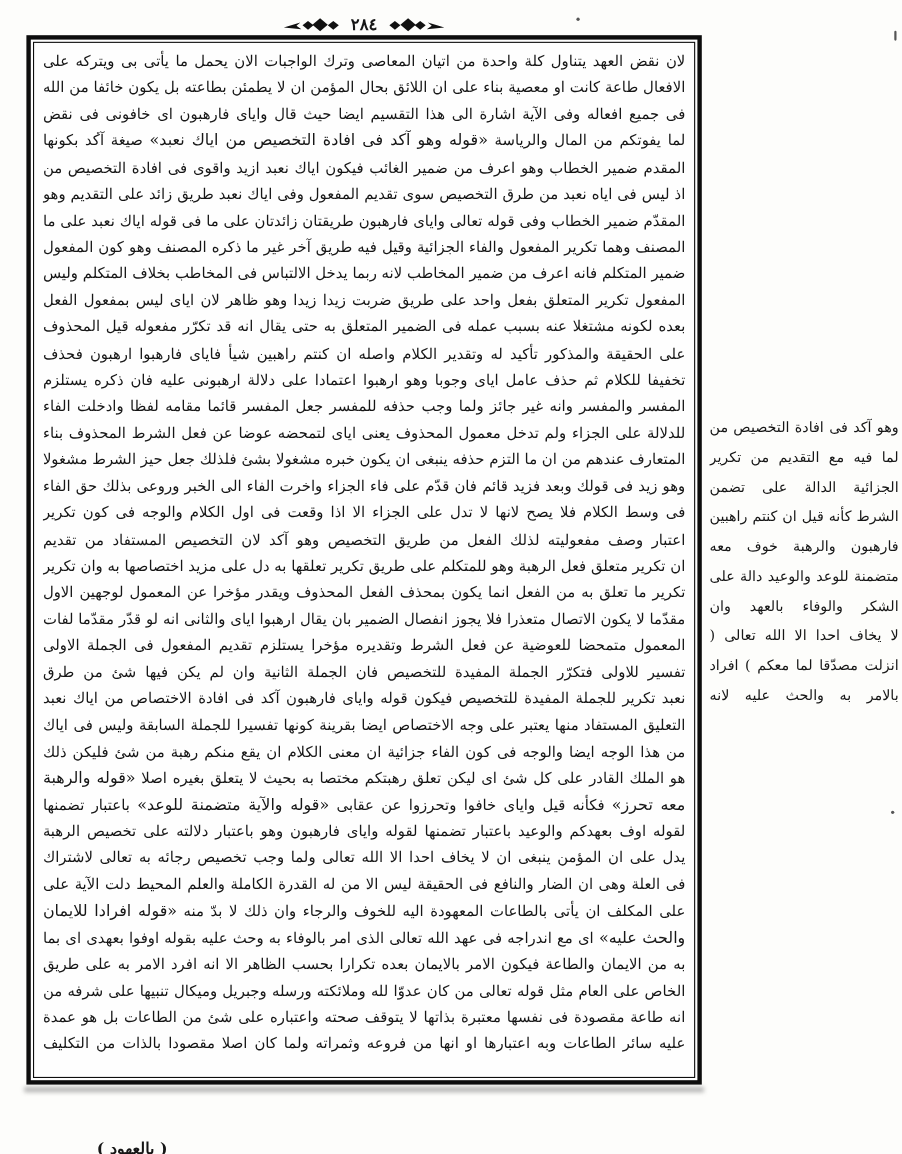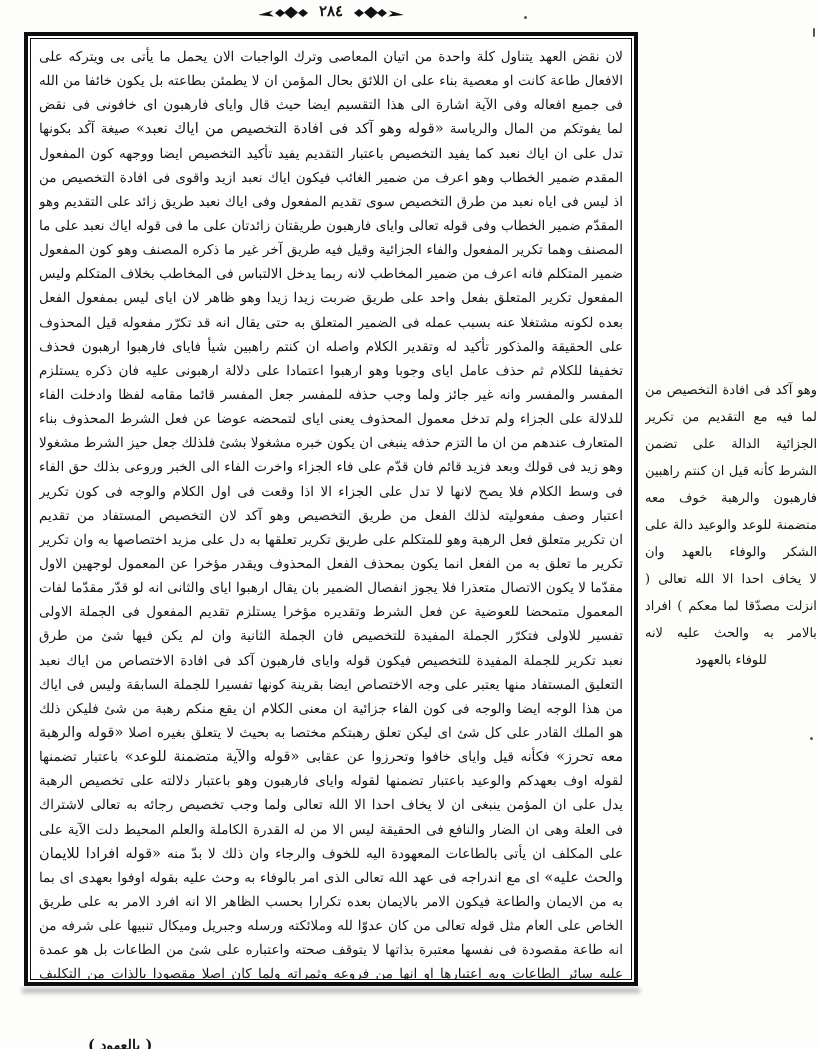--- a/index.html
+++ b/index.html
@@ -5,21 +5,21 @@
   html,body{margin:0;padding:0;}
   body{
     width:820px;height:1049px;position:relative;overflow:hidden;
     background:#fdfdfb;color:#161616;
     font-family:"DejaVu Serif","Liberation Serif",serif;
     direction:rtl;
   }
   
   .page-header{
     position:absolute;top:4px;left:24px;width:614px;height:26px;
-    display:flex;justify-content:center;align-items:flex-start;gap:7px;
+    display:flex;justify-content:center;align-items:flex-end;gap:7px;
     direction:ltr;
   }
   .page-number{
     font-size:15px;font-weight:bold;letter-spacing:1px;line-height:1;
     padding:0 2px;
   }
   .orn{display:block;}
   .orn-right{transform:scaleX(-1);}
   
   .main-frame{
@@ -80,21 +80,20 @@
   </svg>
 </div>
 
 <div class="main-frame">
   <div class="frame-inner">
     <div>
         <div class="t-line"><span>لان نقض العهد يتناول كلة واحدة من اتيان المعاصى وترك الواجبات الان يحمل ما يأتى بى ويتركه على جميع</span></div>
         <div class="t-line"><span>الافعال طاعة كانت او معصية بناء على ان اللائق بحال المؤمن ان لا يطمئن بطاعته بل يكون خائفا من الله تعالى</span></div>
         <div class="t-line"><span>فى جميع افعاله وفى الآية اشارة الى هذا التقسيم ايضا حيث قال واياى فارهبون اى خافونى فى نقض العهد</span></div>
         <div class="t-line"><span>لما يفوتكم من المال والرياسة </span><span class="bq">«قوله وهو آكد فى افادة التخصيص من اياك نعبد»</span><span> صيغة آكد بكونها للتفضيل</span></div>
-        <div class="t-line"><span>تدل على ان اياك نعبد كما يفيد التخصيص باعتبار التقديم يفيد تأكيد التخصيص ايضا ووجهه كون المفعول</span></div>
         <div class="t-line"><span>المقدم ضمير الخطاب وهو اعرف من ضمير الغائب فيكون اياك نعبد ازيد واقوى فى افادة التخصيص من اياه نعبد</span></div>
         <div class="t-line"><span>اذ ليس فى اياه نعبد من طرق التخصيص سوى تقديم المفعول وفى اياك نعبد طريق زائد على التقديم وهو كون</span></div>
         <div class="t-line"><span>المقدّم ضمير الخطاب وفى قوله تعالى واياى فارهبون طريقتان زائدتان على ما فى قوله اياك نعبد على ما ذكره</span></div>
         <div class="t-line"><span>المصنف وهما تكرير المفعول والفاء الجزائية وقيل فيه طريق آخر غير ما ذكره المصنف وهو كون المفعول المقدّم</span></div>
         <div class="t-line"><span>ضمير المتكلم فانه اعرف من ضمير المخاطب لانه ربما يدخل الالتباس فى المخاطب بخلاف المتكلم وليس المراد من تكرير</span></div>
         <div class="t-line"><span>المفعول تكرير المتعلق بفعل واحد على طريق ضربت زيدا زيدا وهو ظاهر لان اياى ليس بمفعول الفعل المذكور</span></div>
         <div class="t-line"><span>بعده لكونه مشتغلا عنه بسبب عمله فى الضمير المتعلق به حتى يقال انه قد تكرّر مفعوله قيل المحذوف هو الجزاء</span></div>
         <div class="t-line"><span>على الحقيقة والمذكور تأكيد له وتقدير الكلام واصله ان كنتم راهبين شيأ فاياى فارهبوا ارهبون فحذف الشرط</span></div>
         <div class="t-line"><span>تخفيفا للكلام ثم حذف عامل اياى وجوبا وهو ارهبوا اعتمادا على دلالة ارهبونى عليه فان ذكره يستلزم اجتماع</span></div>
         <div class="t-line"><span>المفسر والمفسر وانه غير جائز ولما وجب حذفه للمفسر جعل المفسر قائما مقامه لفظا وادخلت الفاء عليه لانه لا بدّ منها</span></div>
@@ -130,21 +129,20 @@
     <div class="m-line"><span>وهو آكد فى افادة التخصيص من اياك نعبد</span></div>
     <div class="m-line"><span>لما فيه مع التقديم من تكرير المفعول والفاء</span></div>
     <div class="m-line"><span>الجزائية الدالة على تضمن الكلام معنى</span></div>
     <div class="m-line"><span>الشرط كأنه قيل ان كنتم راهبين شيأ</span></div>
     <div class="m-line"><span>فارهبون والرهبة خوف معه تحرز والآية</span></div>
     <div class="m-line"><span>متضمنة للوعد والوعيد دالة على وجوب</span></div>
     <div class="m-line"><span>الشكر والوفاء بالعهد وان المؤمن ينبغى ان</span></div>
     <div class="m-line"><span>لا يخاف احدا الا الله تعالى ( وامنوا بما</span></div>
     <div class="m-line"><span>انزلت مصدّقا لما معكم ) افراد للايمان</span></div>
     <div class="m-line"><span>بالامر به والحث عليه لانه المقصود والعمدة</span></div>
-    <div class="m-line"><span>للوفاء بالعهود</span></div>
   </div>
 
 <div class="catchword">( بالعهود )</div>
 
 <div class="speck s1"></div>
 <div class="speck s2"></div>
 <div class="speck s3"></div>
 <div class="speck s4"></div>
 
 </body></html>

